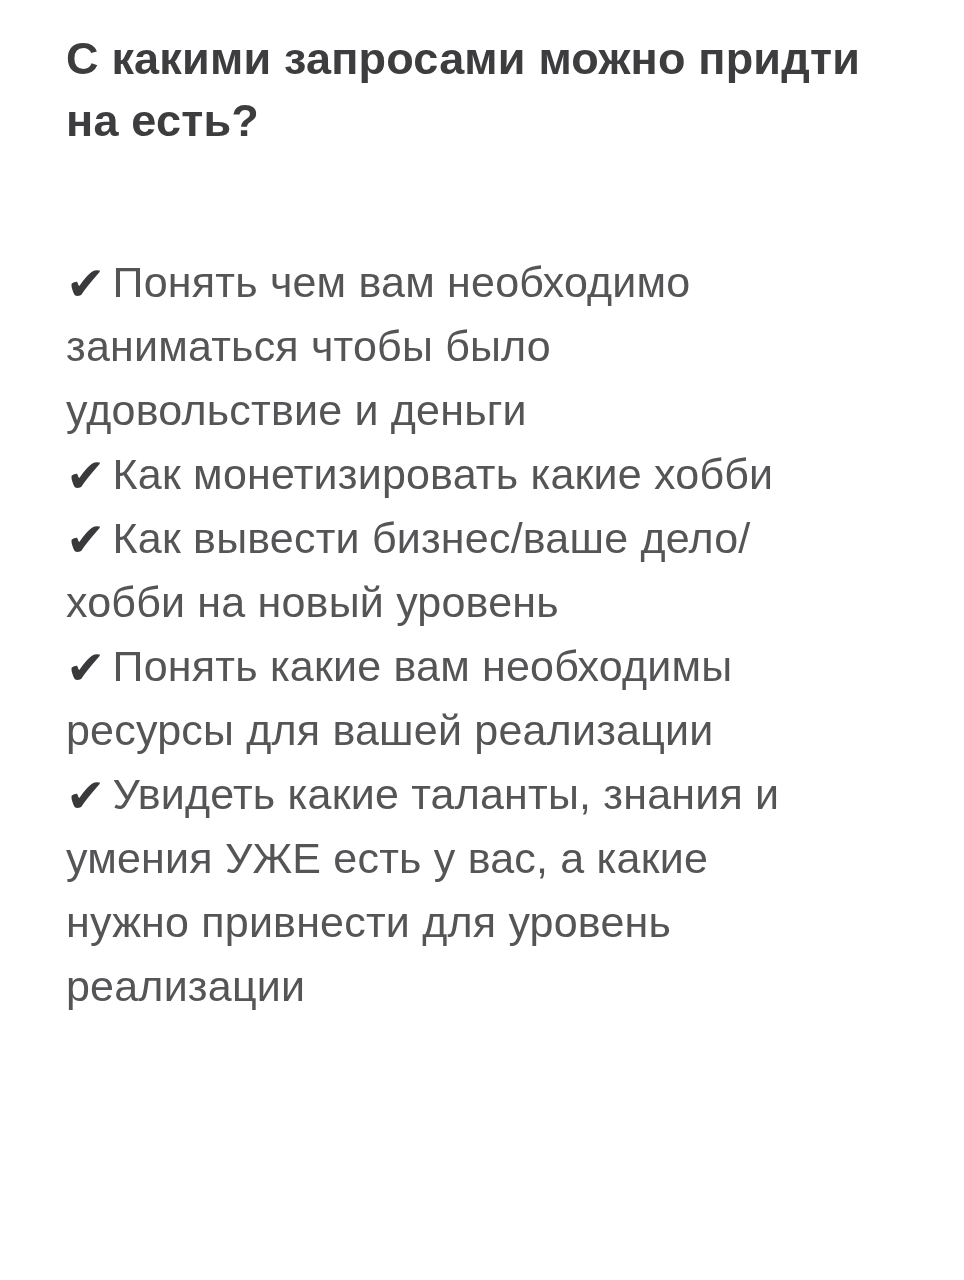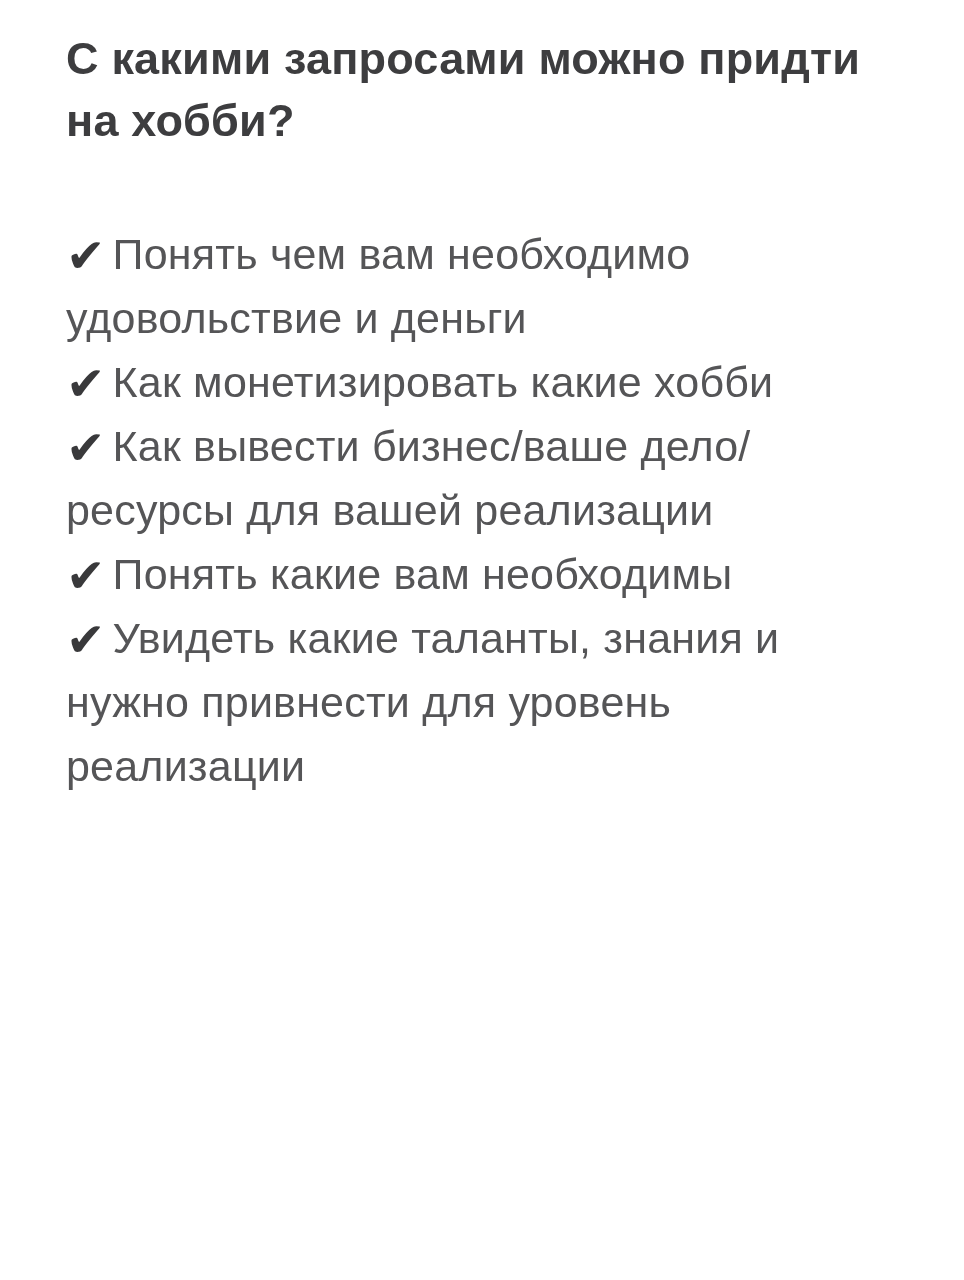--- a/index.html
+++ b/index.html
@@ -21,21 +21,21 @@
   }
   .heading {
     margin: 0;
     font-size: 45px;
     font-weight: 700;
     line-height: 62px;
     letter-spacing: 0.2px;
     color: var(--heading-color);
   }
   .list {
-    margin-top: 70px;
+    margin-top: 98px;
   }
   .item { margin: 0; padding: 0; }
   .line {
     font-size: 43px;
     font-weight: 400;
     line-height: 64px;
     letter-spacing: 0.2px;
     color: var(--body-color);
     white-space: nowrap;
   }
@@ -46,35 +46,38 @@
     margin-right: 7px;
     vertical-align: -3px;
     line-height: 1;
     display: inline-block;
   }
 </style>
 </head>
 <body>
 
 <div class="page">
-  <h1 class="heading"><span>С какими запросами можно придти</span><br><span>на хобби?</span></h1>
+  <h1 class="heading"><span>С какими запросами можно придти</span><br><span>на есть?</span></h1>
   <div class="list">
       <div class="item">
         <div class="line"><span class="check">✔</span><span>Понять чем вам необходимо</span></div>
+        <div class="line"><span>заниматься чтобы было</span></div>
         <div class="line"><span>удовольствие и деньги</span></div>
       </div>
       <div class="item">
         <div class="line"><span class="check">✔</span><span>Как монетизировать какие хобби</span></div>
       </div>
       <div class="item">
         <div class="line"><span class="check">✔</span><span>Как вывести бизнес/ваше дело/</span></div>
+        <div class="line"><span>хобби на новый уровень</span></div>
       </div>
       <div class="item">
+        <div class="line"><span class="check">✔</span><span>Понять какие вам необходимы</span></div>
         <div class="line"><span>ресурсы для вашей реализации</span></div>
-        <div class="line"><span class="check">✔</span><span>Понять какие вам необходимы</span></div>
       </div>
       <div class="item">
         <div class="line"><span class="check">✔</span><span>Увидеть какие таланты, знания и</span></div>
+        <div class="line"><span>умения УЖЕ есть у вас, а какие</span></div>
         <div class="line"><span>нужно привнести для уровень</span></div>
         <div class="line"><span>реализации</span></div>
       </div>
     </div>
 </div>
 
 </body></html>

